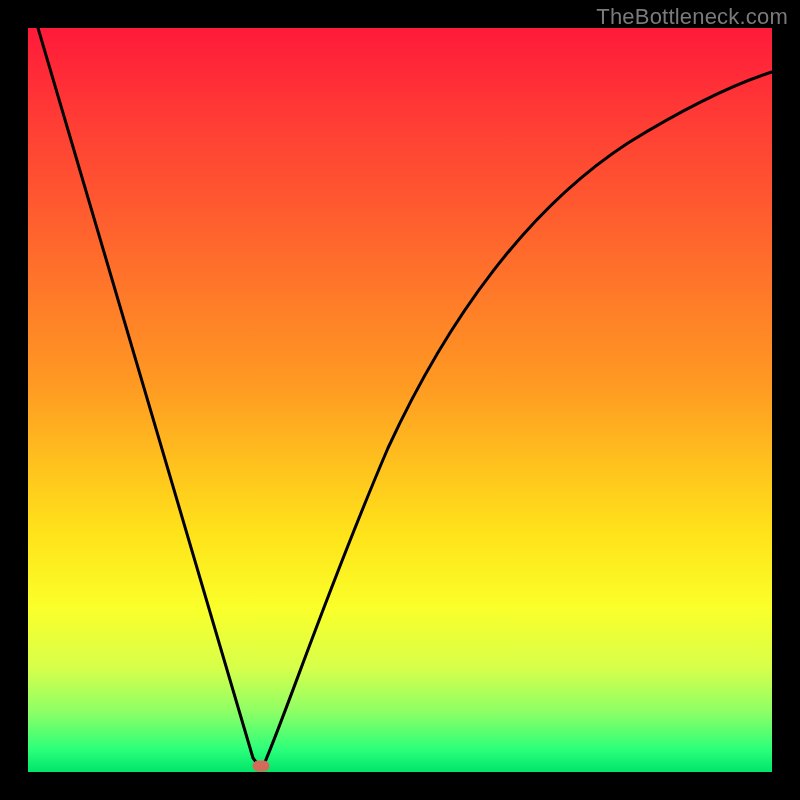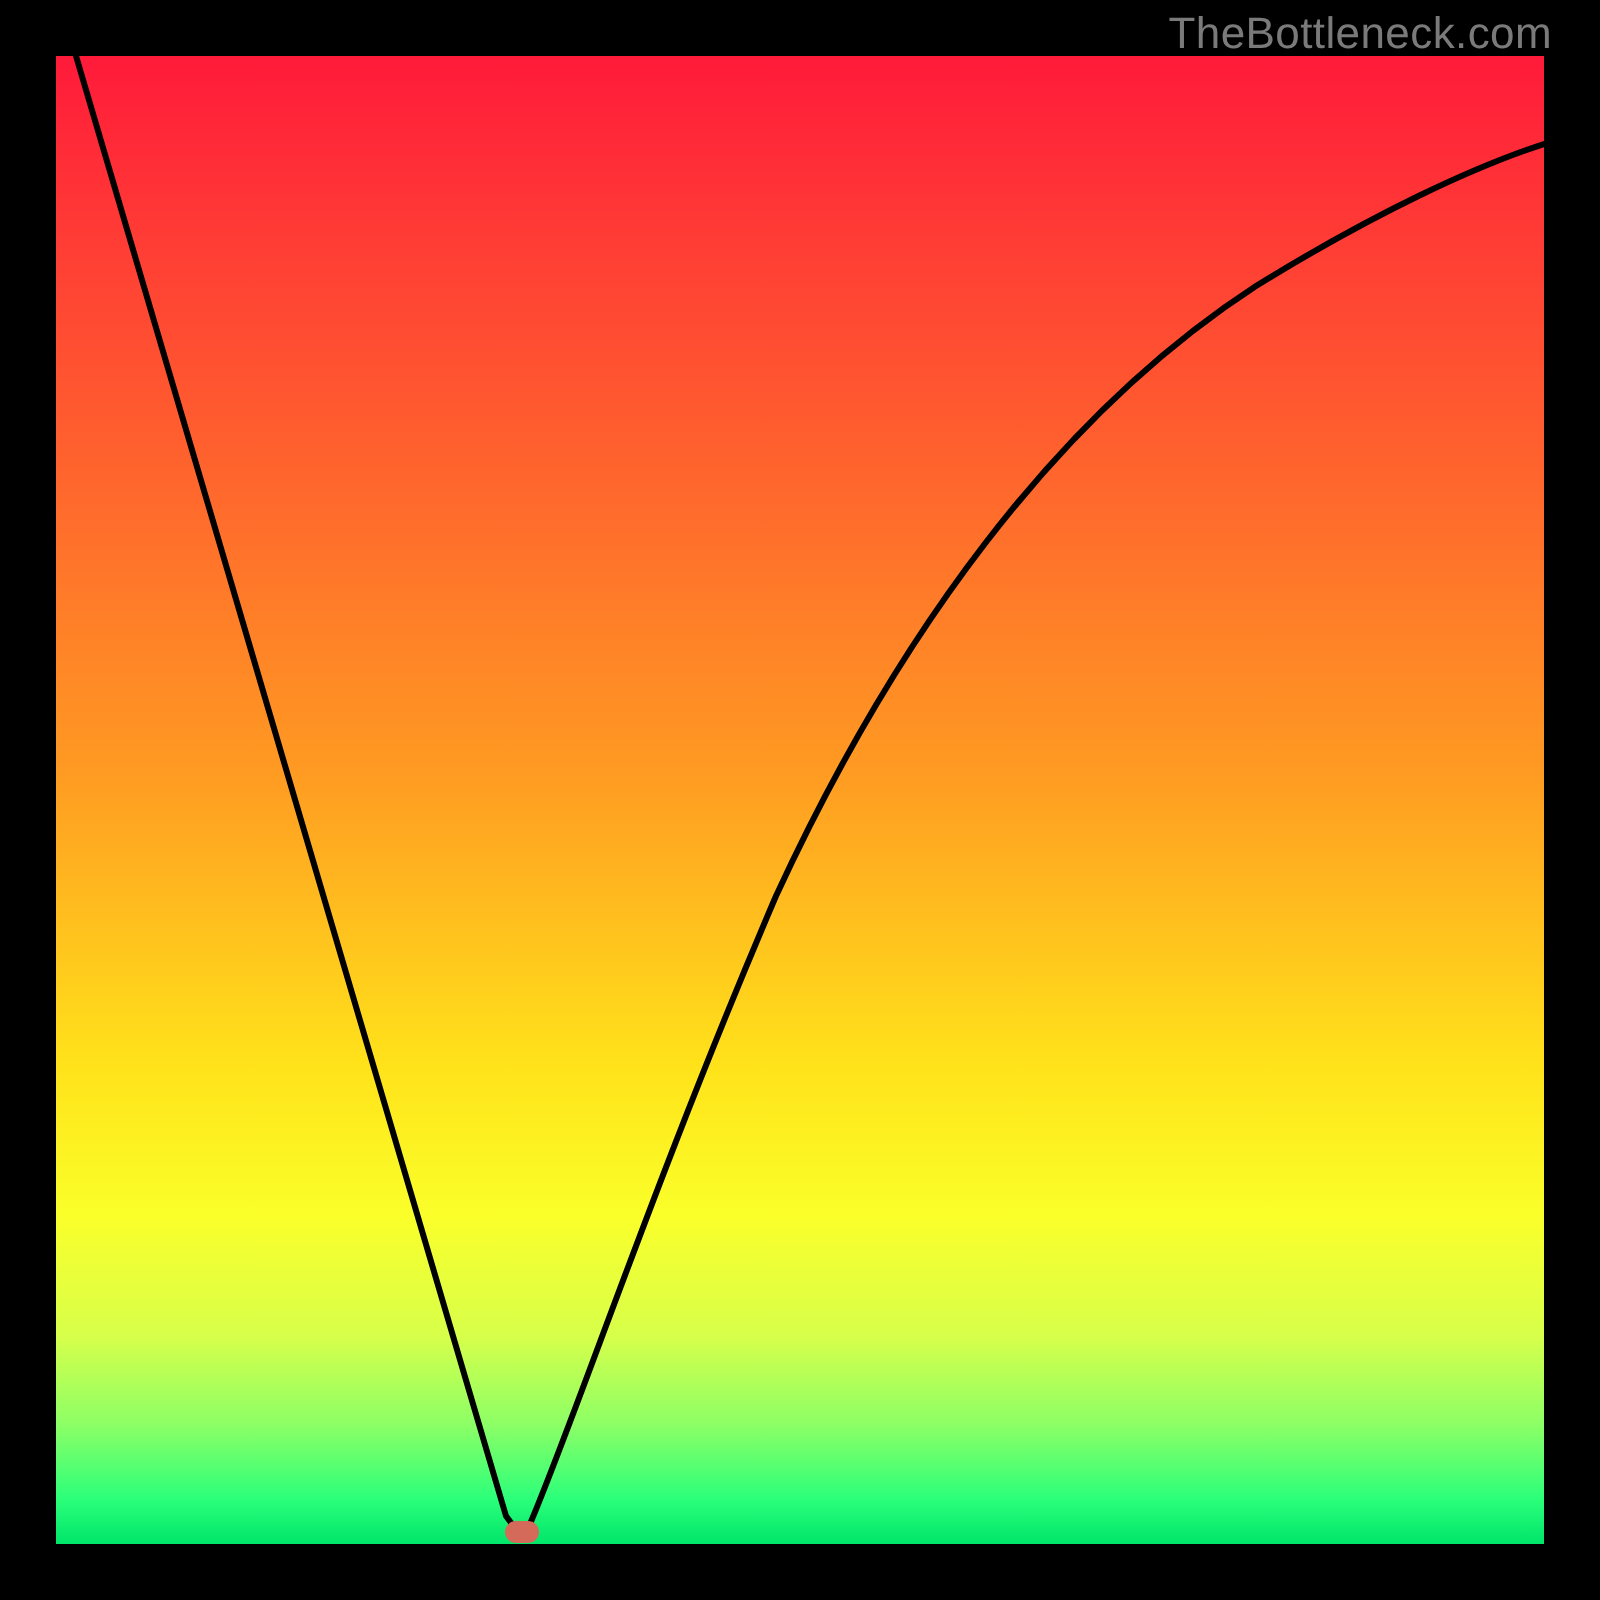--- a/index.html
+++ b/index.html
@@ -44,21 +44,21 @@
     position: absolute;
     left: 0;
     top: 0;
     width: 744px;
     height: 744px;
     pointer-events: none;
   }
   .watermark {
     position: absolute;
     top: 4px;
-    right: 24px;
+    right: 12px;
     color: #7a7a7a;
     font-size: 22px;
     letter-spacing: 0.2px;
     font-weight: 400;
   }
 </style>
 </head>
 <body>
 
 <div class="frame">

